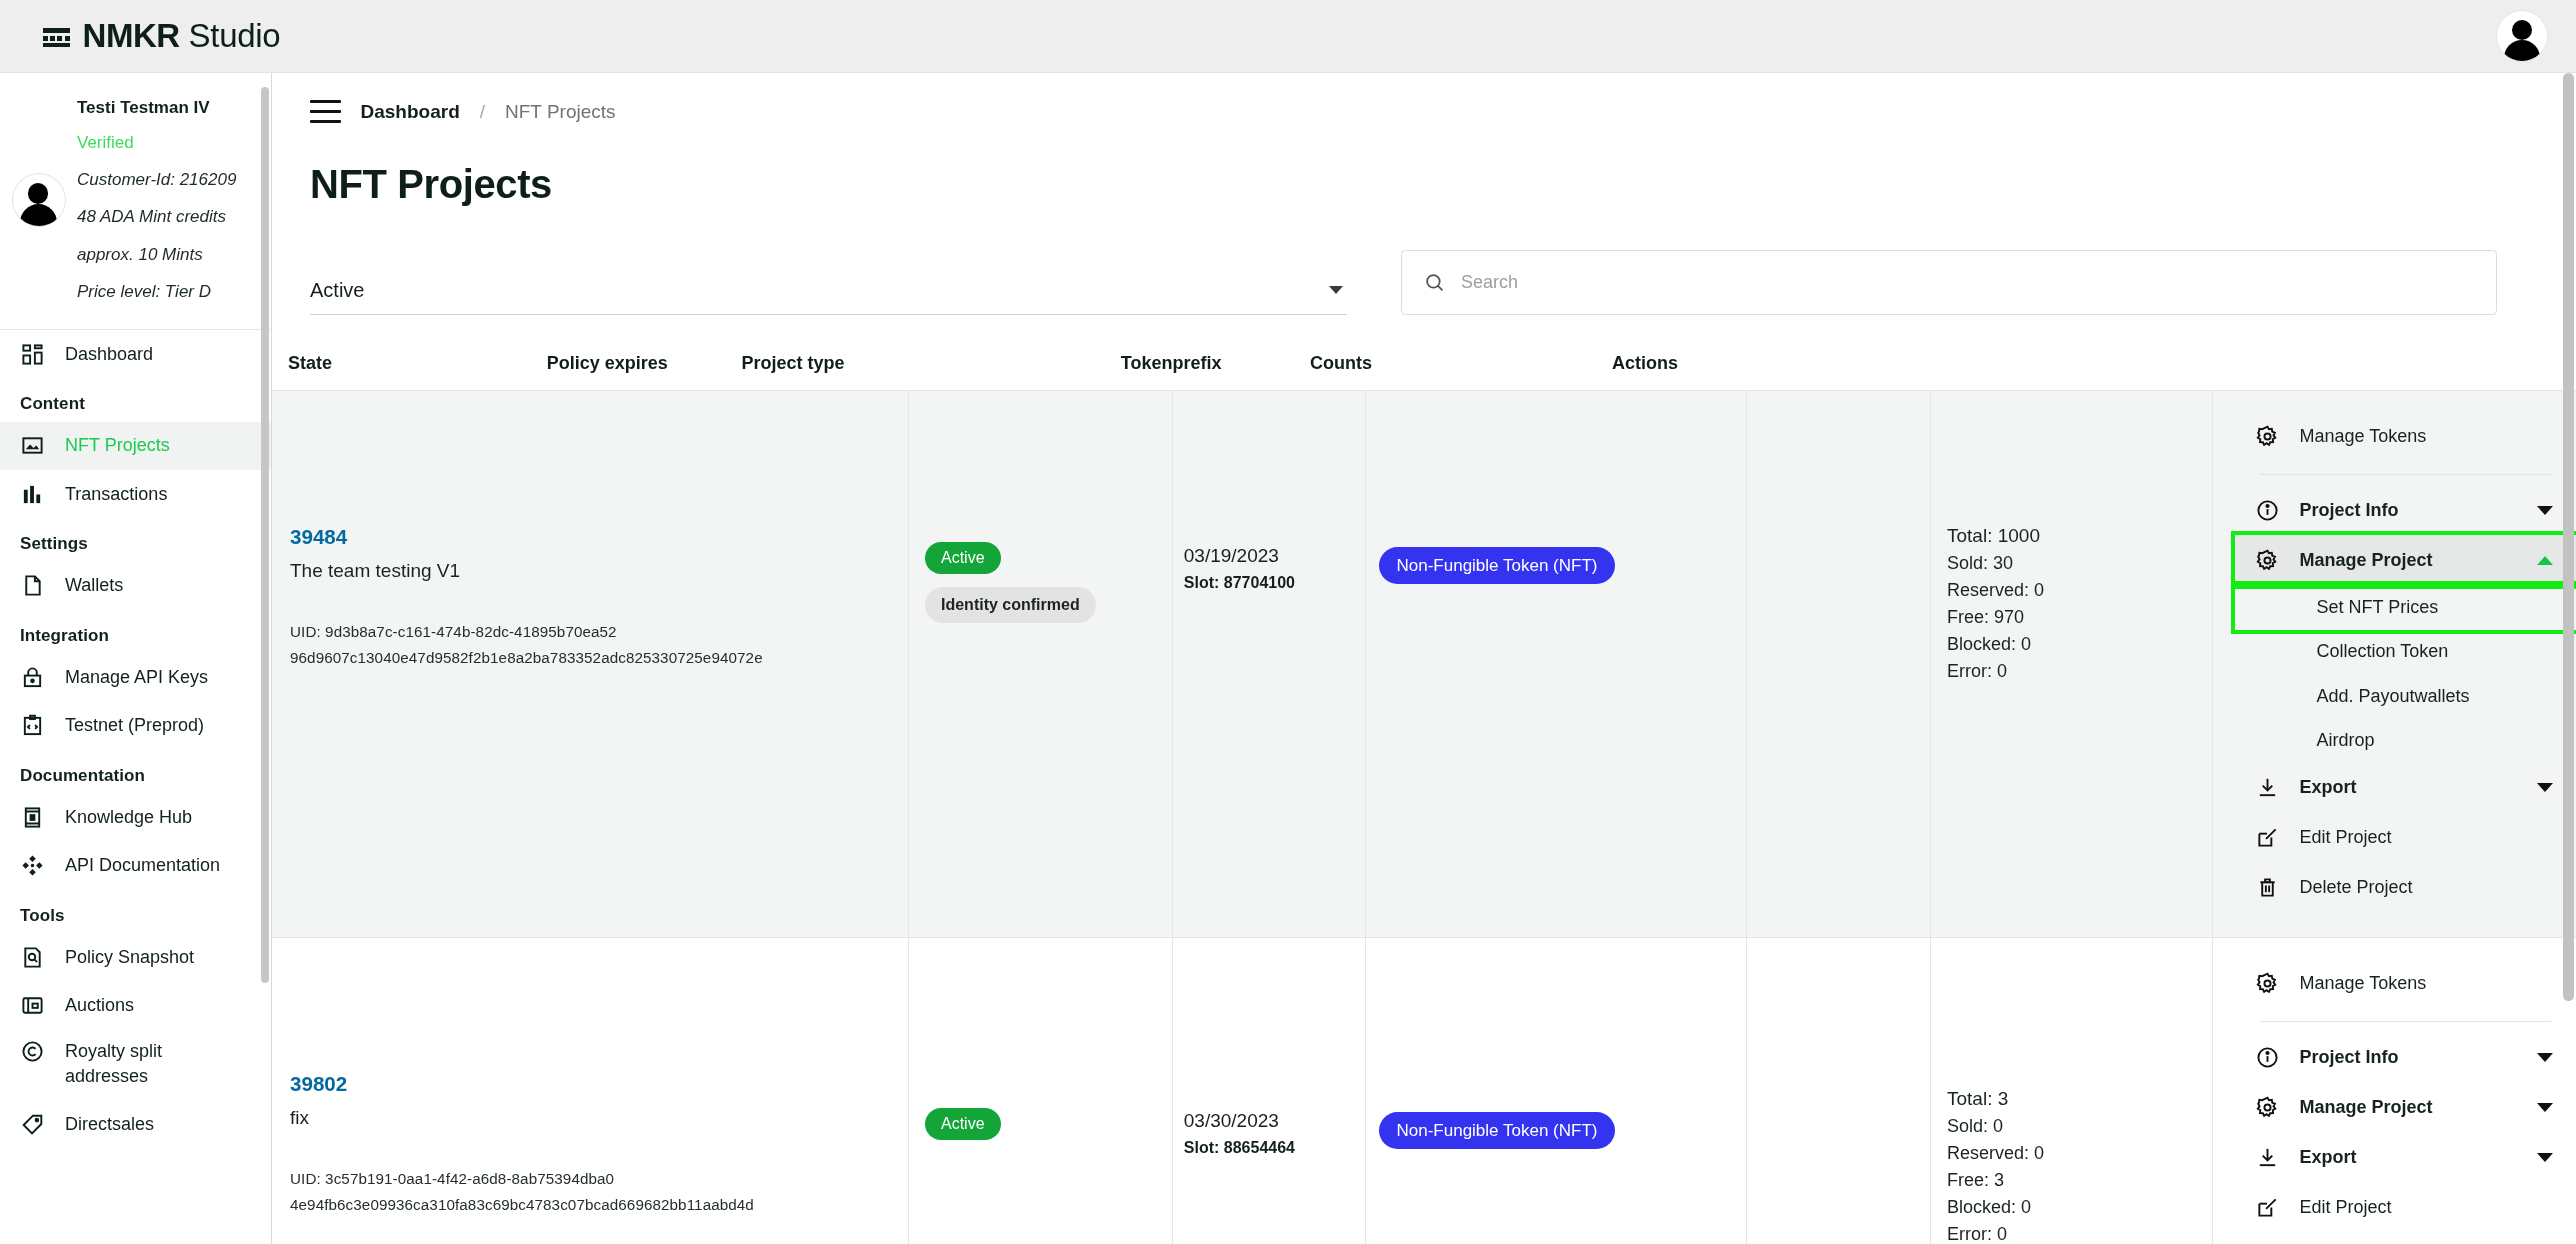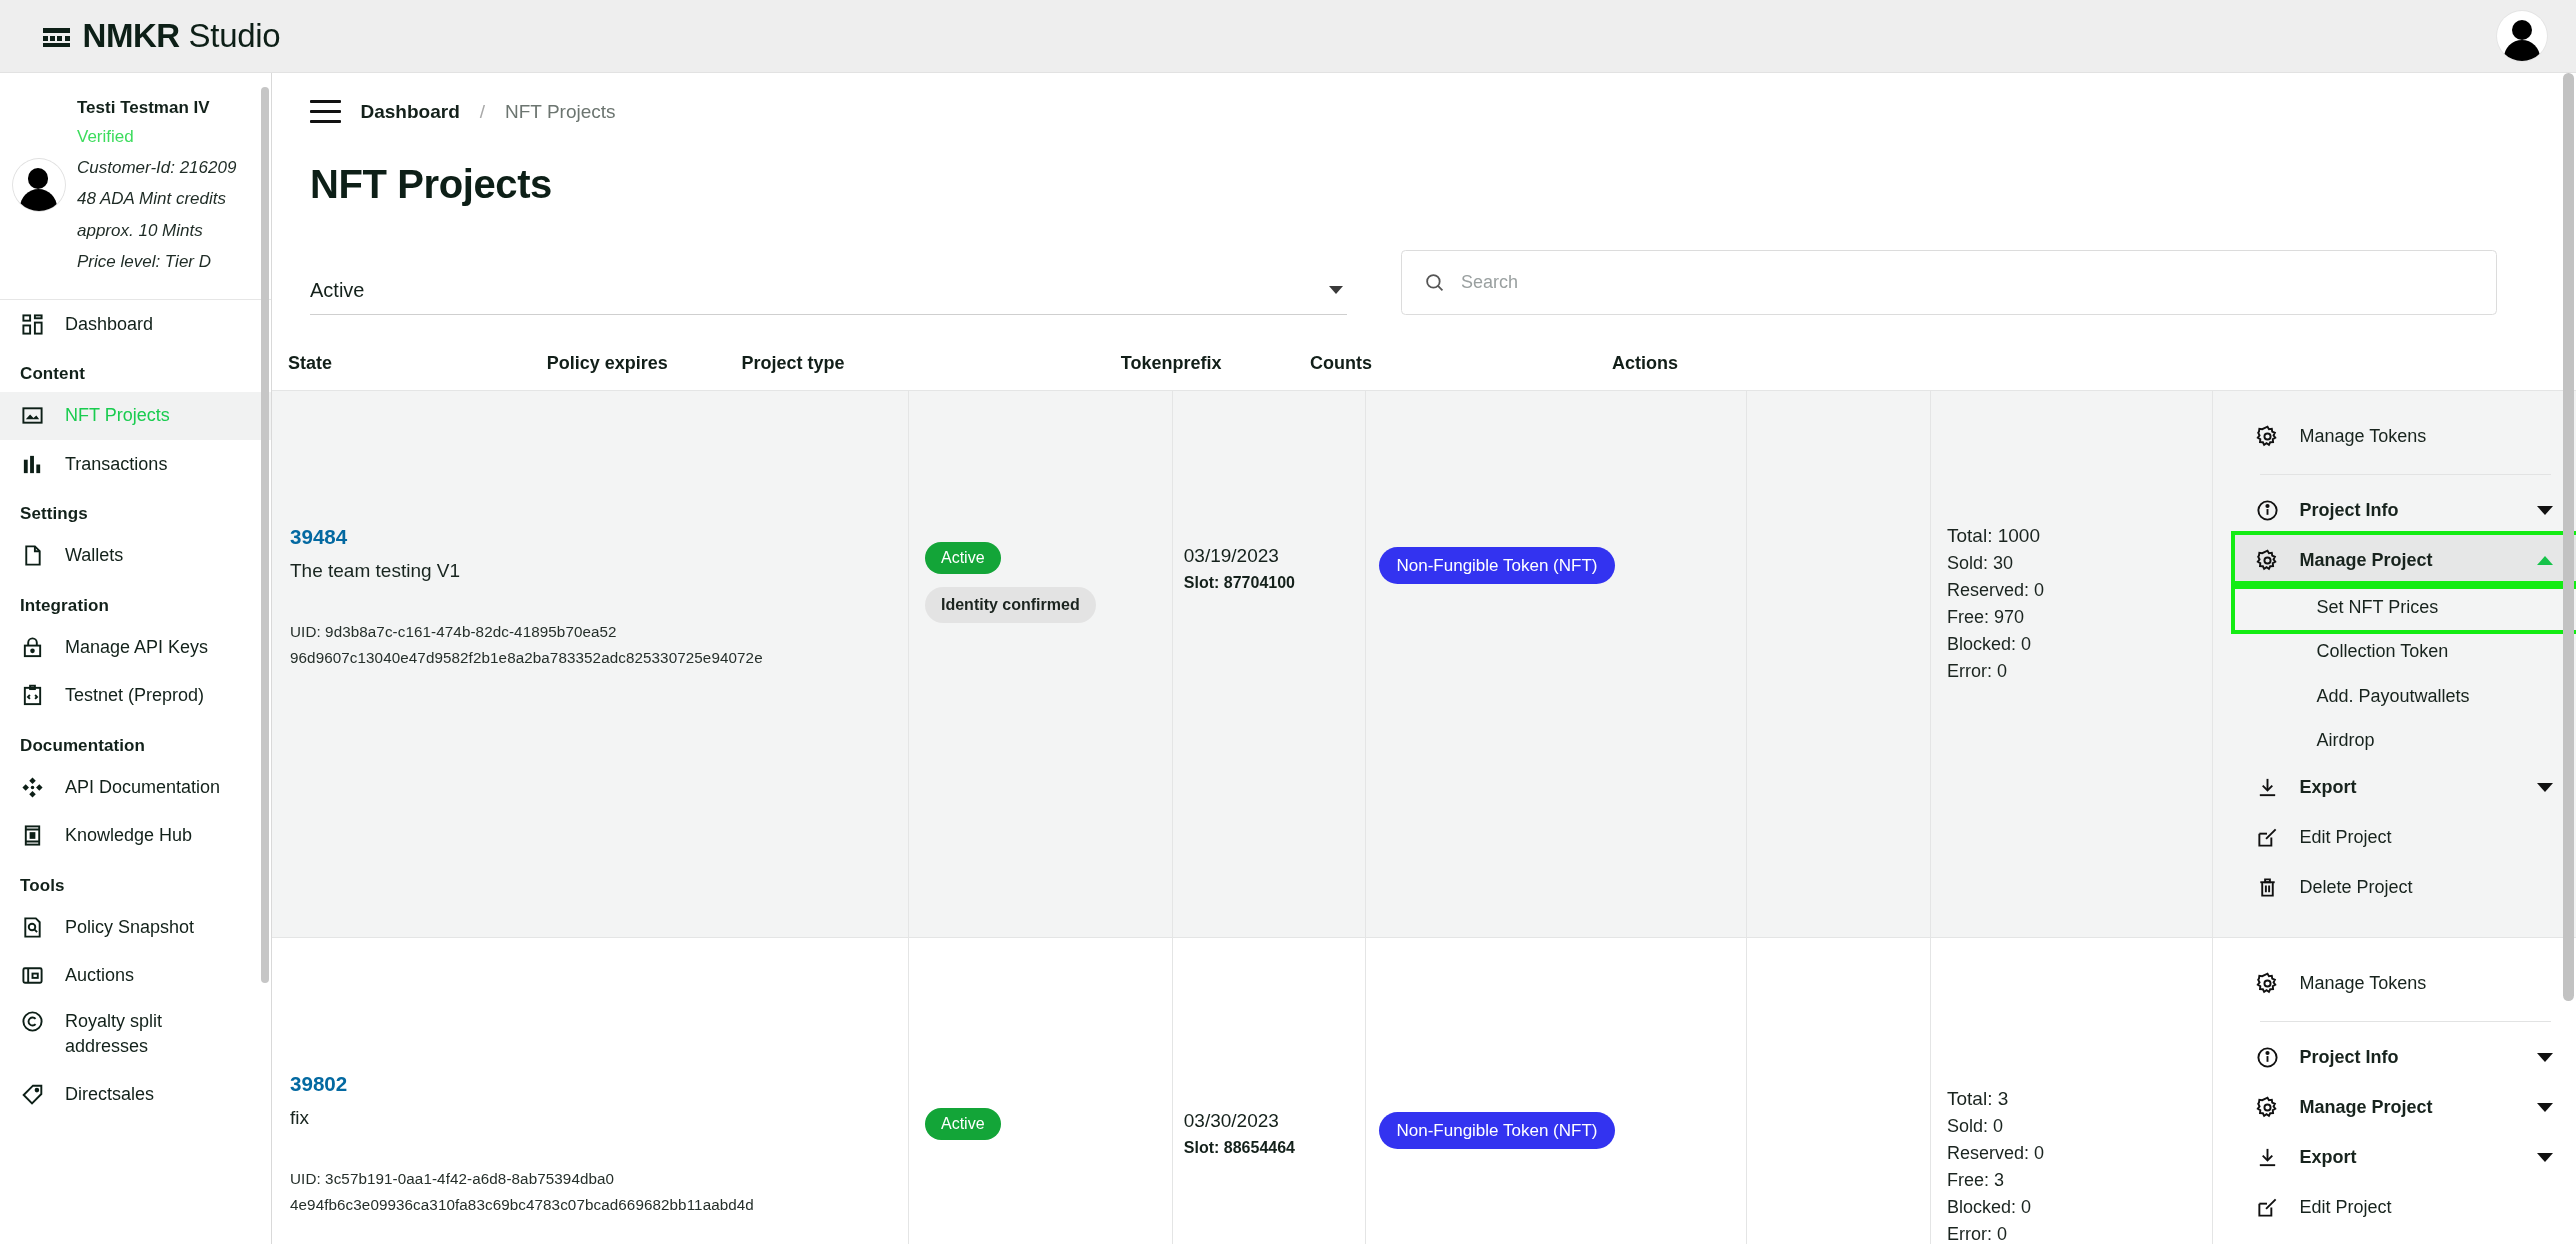--- a/index.html
+++ b/index.html
@@ -50,21 +50,21 @@
     overflow: hidden; z-index: 20;
   }
   .user-block { display: flex; align-items: center; padding: 21.5px 16px 20px 12.5px; gap: 12.5px; }
   .avatar-side {
     width: 52px; height: 52px; border-radius: 50%; background: #fff;
     position: relative; overflow: hidden; flex: 0 0 52px;
     box-shadow: 0 0 0 0.9px #e0e0e0;
   }
   .avatar-side .head { position:absolute; width:20.6px; height:20.6px; border-radius:50%; background:#000; left:15.2px; top:9px; }
   .avatar-side .body { position:absolute; width:37px; height:26px; border-radius:19px 19px 0 0; background:#000; left:7.2px; top:30px; }
-  .user-lines { display: flex; flex-direction: column; gap: 4px; }
+  .user-lines { display: flex; flex-direction: column; gap: 10px; }
   .user-name { font-size: 17px; font-weight: 700; color: #12211a; line-height: 1.5; }
   .user-verified { font-size: 17px; color: #3ddc5d; line-height: 1.5; }
   .user-meta { font-size: 17px; color: #1e2b25; line-height: 1.62; font-weight: 400; font-style: italic; }
 
   .side-div { height: 0.9px; background: #e6e6e6; margin: 3.6px 0 0 0; }
 
   .nav-item {
     display: flex; align-items: center; gap: 20px;
     padding: 11.7px 0 11.7px 20px; cursor: pointer;
     font-size: 18px; color: #12211a;
@@ -295,40 +295,40 @@
         <path d="M9.3 11.5l-2 2 2 2M14.7 11.5l2 2-2 2"></path>
       </svg>
     </span>
     <span class="nav-label">Testnet (Preprod)</span>
   </div>
 
   <div class="nav-section">Documentation</div>
 
   <div class="nav-item">
     <span class="nav-ico">
+      <svg viewBox="0 0 24 24" fill="none" stroke="#0d1f17" stroke-width="2">
+        <rect x="5" y="2.5" width="14" height="19"></rect>
+          <path d="M5 5.8h14M5 18.2h14"></path>
+        <rect x="9" y="8.5" width="6" height="7" fill="#0d1f17" stroke="none"></rect>
+      </svg>
+    </span>
+    <span class="nav-label">Knowledge Hub</span>
+  </div>
+
+  <div class="nav-item">
+    <span class="nav-ico">
       <svg viewBox="0 0 24 24" fill="#0d1f17">
         <path d="M12 1.5l3.4 3.4L12 8.3 8.6 4.9z"></path>
           <path d="M4.9 8.6l3.4 3.4-3.4 3.4L1.5 12z"></path>
         <path d="M19.1 8.6l3.4 3.4-3.4 3.4-3.4-3.4z"></path>
           <path d="M12 15.7l3.4 3.4L12 22.5l-3.4-3.4z"></path>
         <circle cx="12" cy="12" r="1.8"></circle>
       </svg>
     </span>
     <span class="nav-label">API Documentation</span>
-  </div>
-
-  <div class="nav-item">
-    <span class="nav-ico">
-      <svg viewBox="0 0 24 24" fill="none" stroke="#0d1f17" stroke-width="2">
-        <rect x="5" y="2.5" width="14" height="19"></rect>
-          <path d="M5 5.8h14M5 18.2h14"></path>
-        <rect x="9" y="8.5" width="6" height="7" fill="#0d1f17" stroke="none"></rect>
-      </svg>
-    </span>
-    <span class="nav-label">Knowledge Hub</span>
   </div>
 
   <div class="nav-section">Tools</div>
 
   <div class="nav-item">
     <span class="nav-ico">
       <svg viewBox="0 0 24 24" fill="none" stroke="#0d1f17" stroke-width="2">
         <path d="M4.5 2.5h11l4 4v15h-15z"></path>
           <circle cx="11.5" cy="11.5" r="3.4"></circle>
           <path d="M14.2 14.2l2.6 2.6"></path>

